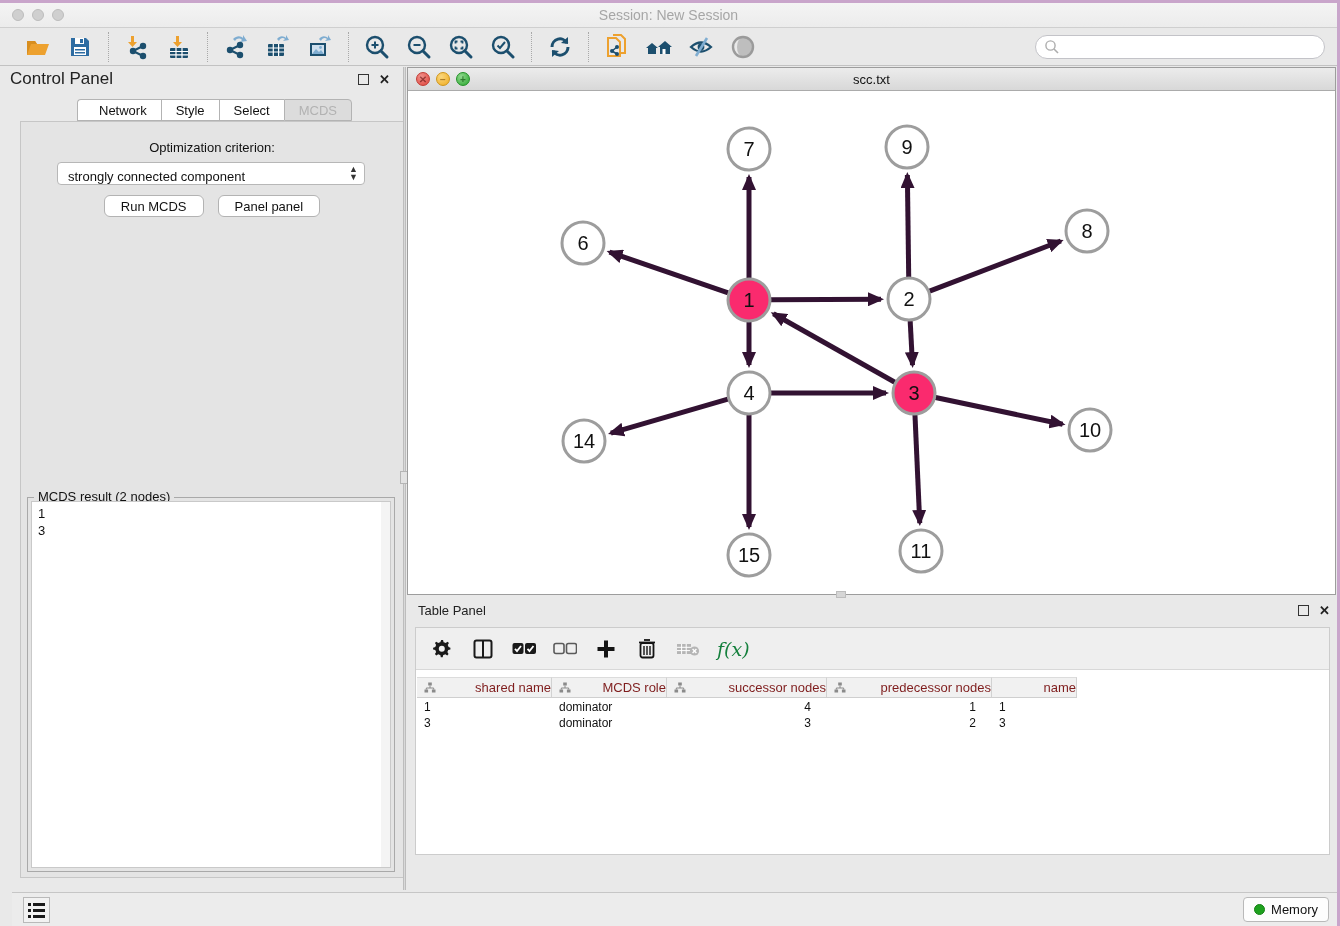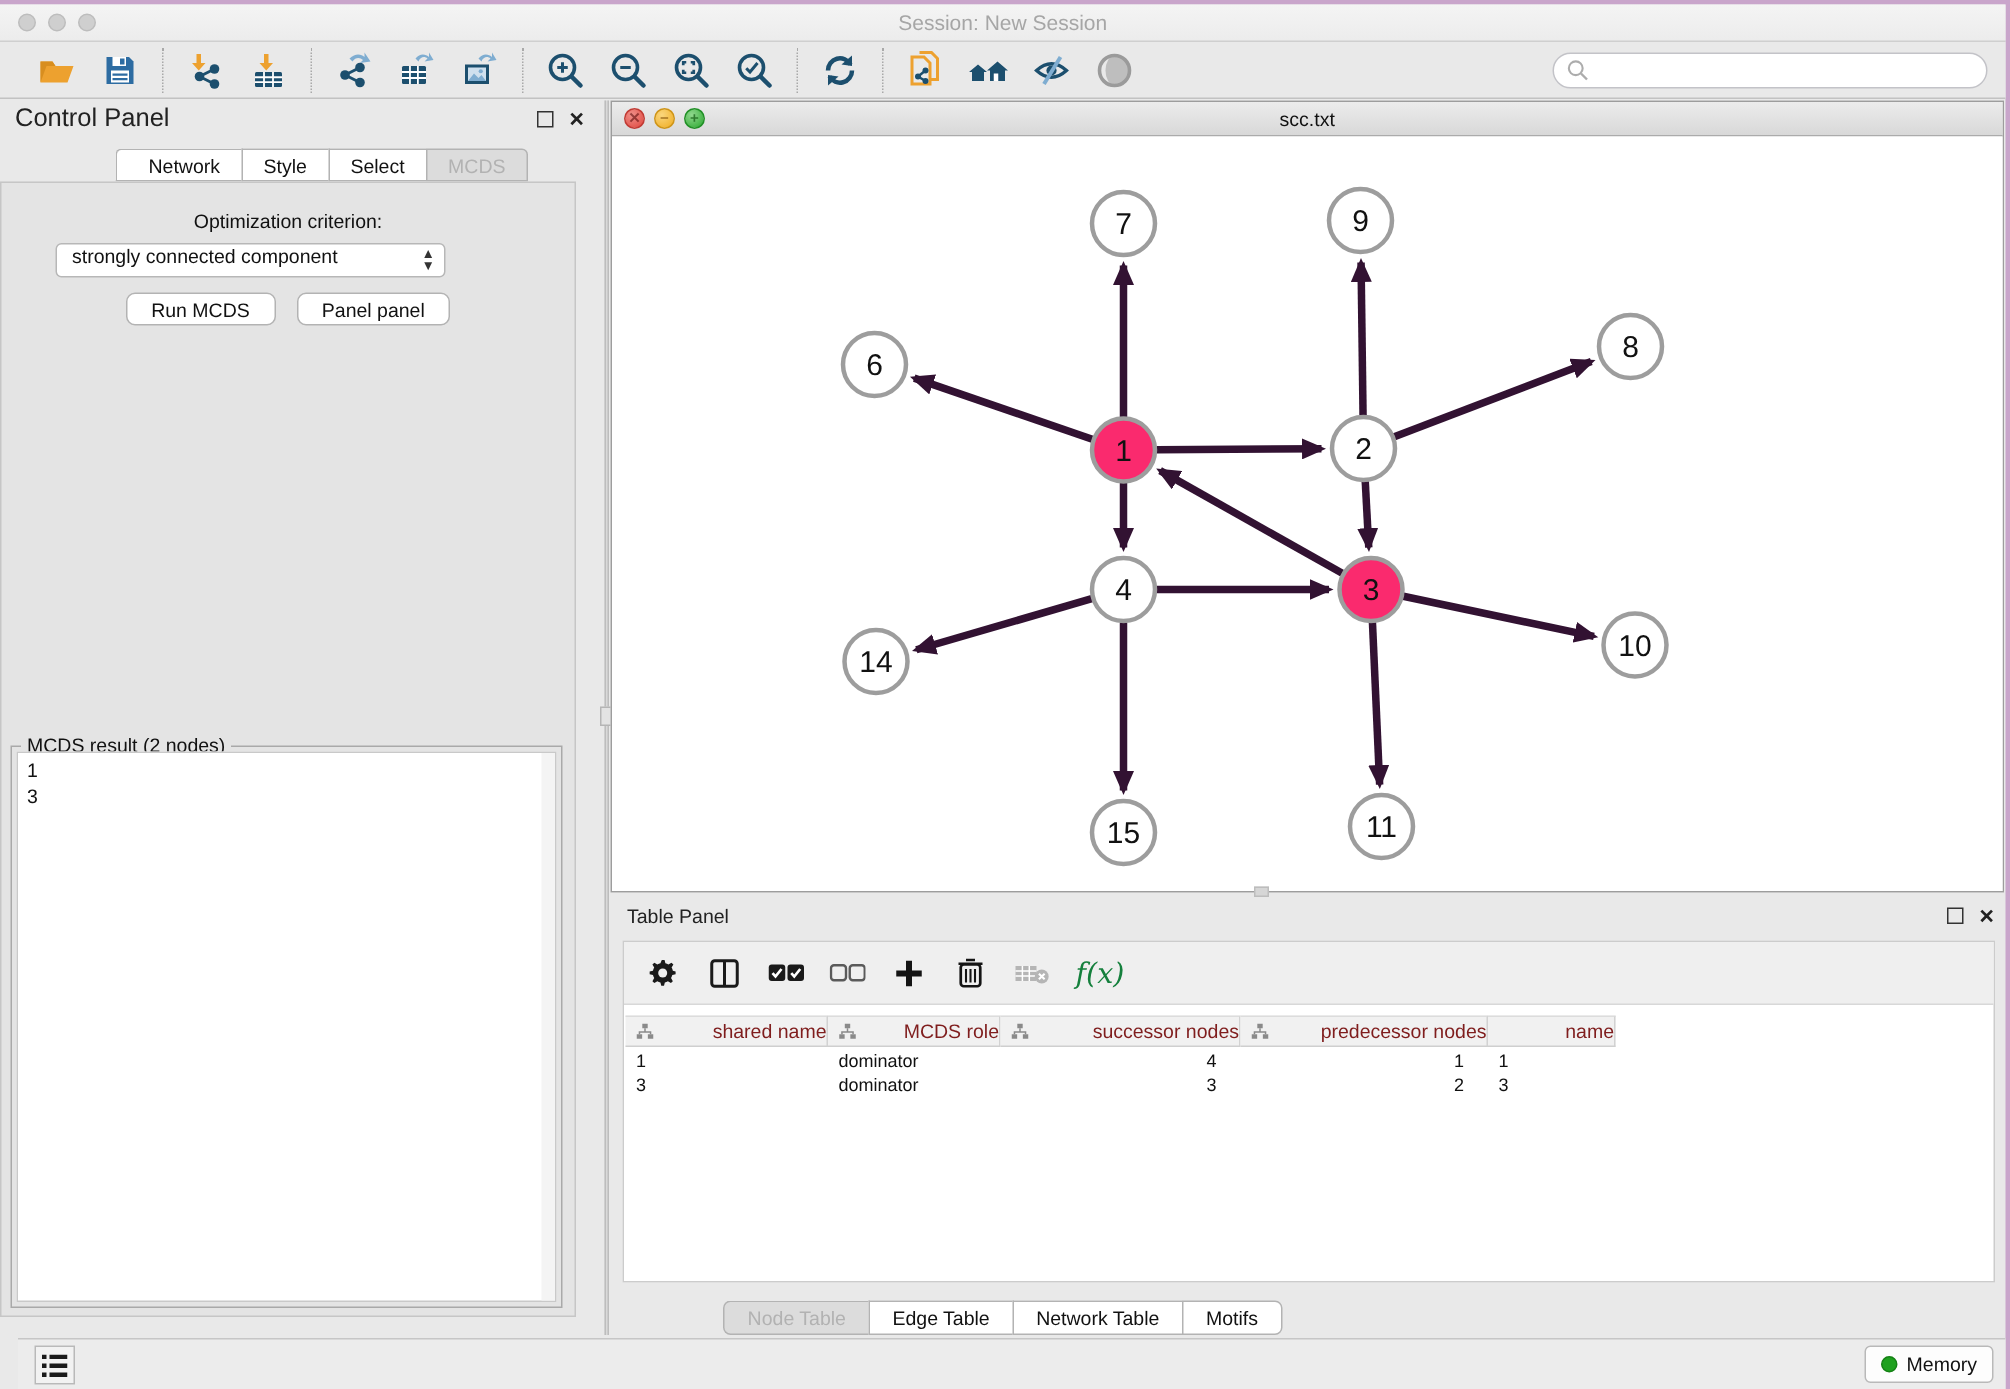--- a/index.html
+++ b/index.html
@@ -31,25 +31,25 @@
   .cpanel-title { position:absolute; top:66px; left:10px; font-size:17px; color:#222; }
   .cp-icons { position:absolute; top:71px; left:358px; display:flex; gap:10px; align-items:center; }
   .float-ico { width:11px; height:11px; border:1.5px solid #333; background:transparent; }
   .close-ico { font-size:13px; font-weight:bold; color:#222; line-height:11px; }
   .cp-tabs { position:absolute; top:96px; left:77px; display:flex; }
   .cp-tab { height:22px; padding:0 14px; font-size:13px; display:flex; align-items:center;
     background:#fff; border:1px solid #b3b3b3; border-right:none; color:#111; }
   .cp-tab:first-child { border-radius:4px 0 0 0;padding-left:21px; }
   .cp-tab.last { border-right:1px solid #b3b3b3; border-radius:0 4px 0 0; }
   .cp-tab.selected { background:#dcdcdc; color:#b2b2b2; }
-  .cp-body { position:absolute; top:118px; left:0; width:384px; bottom:48px;
+  .cp-body { position:absolute; top:118px; left:20px; width:384px; bottom:48px;
     background:#e4e4e4; border:1px solid #c6c6c6; }
   .opt-label { position:absolute; top:18px; left:0; right:0; text-align:center; font-size:13px; color:#111; }
-  .combo { position:absolute; top:40px; left:36px; width:260px; height:23px; background:#fff;
-    border:1px solid #b7b7b7; border-radius:4px; display:flex; align-items:flex-start; font-size:13px;
+  .combo { position:absolute; top:40px; left:36px; width:308px; height:23px; background:#fff;
+    border:1px solid #b7b7b7; border-radius:4px; display:flex; align-items:flex-end; font-size:13px;
     padding-left:10px; color:#111; }
   .combo-arrows { position:absolute; right:6px; top:2px; display:flex; flex-direction:column; line-height:8px;
     font-size:9px; color:#333; }
   .btnrow { position:absolute; top:73px; left:0; right:0; display:flex; justify-content:center; gap:14px; }
   .pbtn { height:22px; padding:0 16px; background:#fff; border:1px solid #b3b3b3; border-radius:6px;
     font-size:13px; color:#111; display:flex; align-items:center; }
   .result-box { position:absolute; left:6px; right:8px; top:375px; bottom:5px;
     border:1px solid #a9a9a9; }
   .result-legend { position:absolute; top:-9px; left:6px; background:#e4e4e4; padding:0 4px;
     font-size:13px; color:#111; }
@@ -510,28 +510,20 @@
         <div class="trow" style="top: 87px;">
           <div class="td l" style="width: 135px;">3</div>
           <div class="td l" style="width: 115px;">dominator</div>
           <div class="td r" style="width: 160px;">3</div>
           <div class="td r" style="width: 165px;">2</div>
           <div class="td l" style="width: 85px;">3</div>
         </div>
       </div>
   </div>
 
-  <div class="tp-tabs">
-    <div class="tp-tabwrap">
-      <div class="tp-tab selected">Node Table</div>
-      <div class="tp-tab">Edge Table</div>
-      <div class="tp-tab">Network Table</div>
-      <div class="tp-tab last">Motifs</div>
-    </div>
-  </div>
 
   <div class="statusbar">
     <div class="list-btn">
       <svg width="17" height="15" viewBox="0 0 17 15">
         <g fill="#1a1a1a">
           <rect x="0" y="0" width="3" height="3"></rect>
             <rect x="5" y="0" width="12" height="3"></rect>
           <rect x="0" y="6" width="3" height="3"></rect>
             <rect x="5" y="6" width="12" height="3"></rect>
           <rect x="0" y="12" width="3" height="3"></rect>

